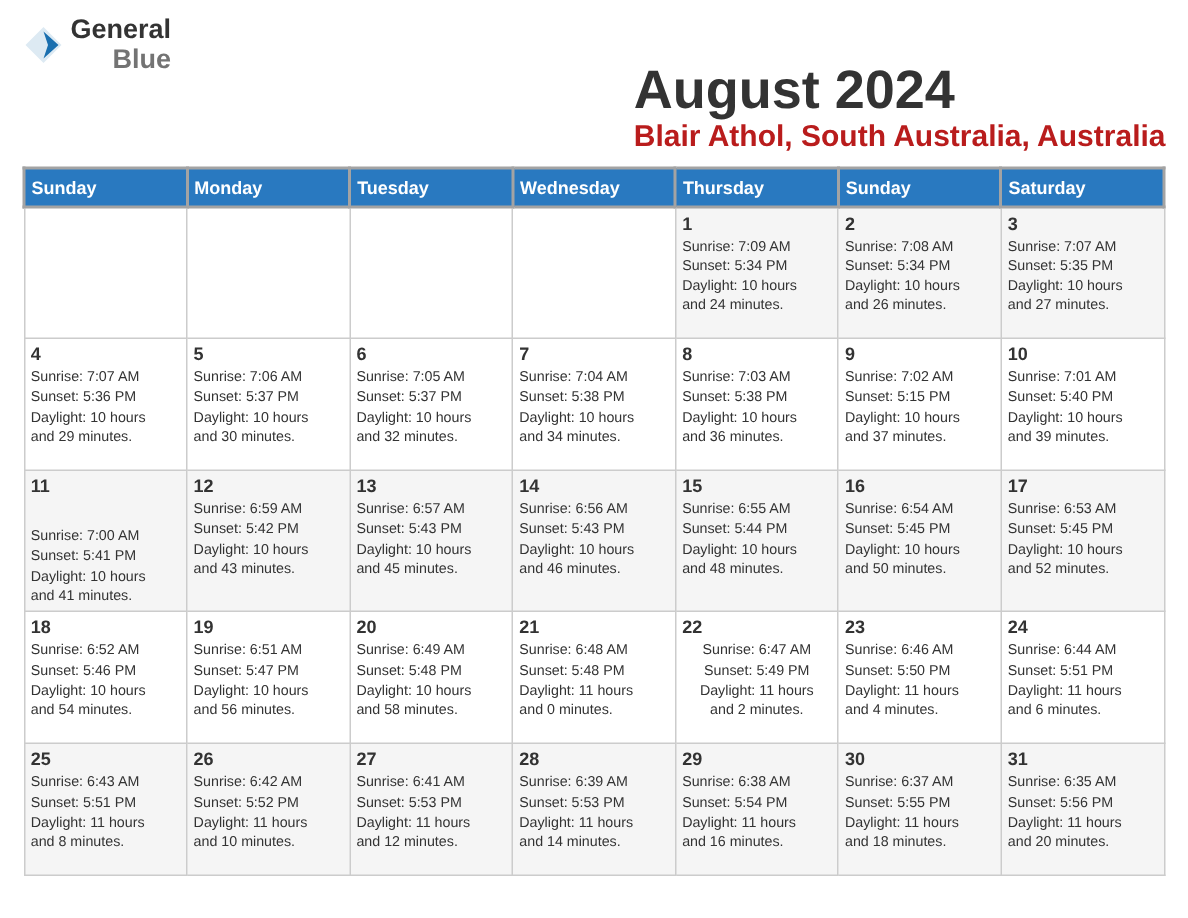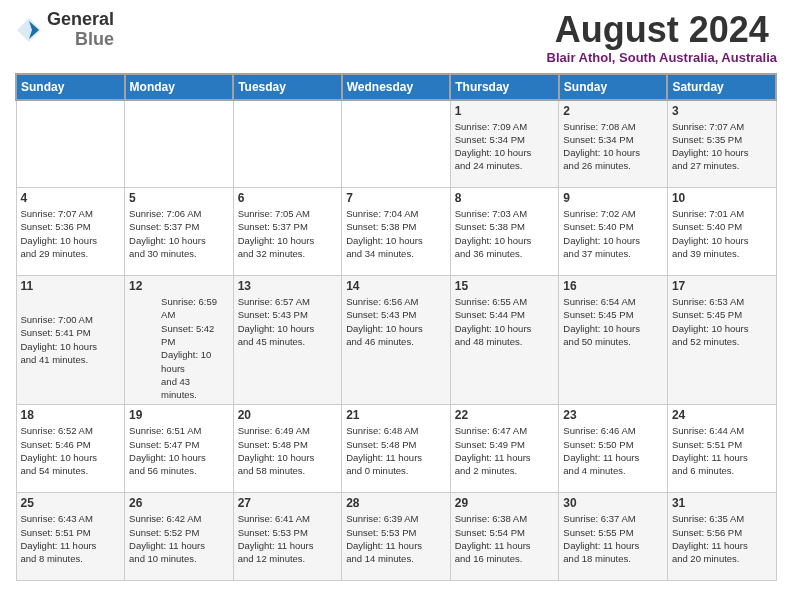--- a/index.html
+++ b/index.html
@@ -27,32 +27,33 @@
       font-weight: bold;
       line-height: 1.1;
     }
     .logo-general { color: #333; }
     .logo-blue { color: #737373; }
     .logo-icon {
       width: 28px;
       height: 28px;
     }
     .title-block {
-      text-align: center;
+      text-align: left;
+      margin-top: 30px;
     }
     .month-year {
       font-size: 36px;
       font-weight: bold;
       color: #333;
       line-height: 1.1;
     }
     .location {
-      font-size: 13px;
-      font-weight: bold;
-      color: #701a75;
+      font-size: 20px;
+      font-weight: bold;
+      color: #b91c1c;
     }
     table {
       width: 100%;
       border-collapse: collapse;
       table-layout: fixed;
     }
     thead th {
       background-color: #2979c0;
       color: #fff;
       font-size: 12px;
@@ -181,21 +182,21 @@
         <td>
           <span class="day-number">8</span>
           <div class="cell-content" style="white-space: pre-line;">Sunrise: 7:03 AM
 Sunset: 5:38 PM
 Daylight: 10 hours
 and 36 minutes.</div>
         </td>
         <td>
           <span class="day-number">9</span>
           <div class="cell-content" style="white-space: pre-line;">Sunrise: 7:02 AM
-Sunset: 5:40 PM
+Sunset: 5:15 PM
 Daylight: 10 hours
 and 37 minutes.</div>
         </td>
         <td>
           <span class="day-number">10</span>
           <div class="cell-content" style="white-space: pre-line;">Sunrise: 7:01 AM
 Sunset: 5:40 PM
 Daylight: 10 hours
 and 39 minutes.</div>
         </td>
@@ -203,21 +204,21 @@
       <tr>
         <td>
           <span class="day-number">11</span>
           <div class="cell-content" style="white-space: pre-line; margin-top: 20px;">Sunrise: 7:00 AM
 Sunset: 5:41 PM
 Daylight: 10 hours
 and 41 minutes.</div>
         </td>
         <td>
           <span class="day-number">12</span>
-          <div class="cell-content" style="white-space: pre-line; margin-left: 32px;">Sunrise: 6:59 AM
+          <div class="cell-content" style="white-space: pre-line;">Sunrise: 6:59 AM
 Sunset: 5:42 PM
 Daylight: 10 hours
 and 43 minutes.</div>
         </td>
         <td>
           <span class="day-number">13</span>
           <div class="cell-content" style="white-space: pre-line;">Sunrise: 6:57 AM
 Sunset: 5:43 PM
 Daylight: 10 hours
 and 45 minutes.</div>
@@ -275,21 +276,21 @@
         </td>
         <td>
           <span class="day-number">21</span>
           <div class="cell-content" style="white-space: pre-line;">Sunrise: 6:48 AM
 Sunset: 5:48 PM
 Daylight: 11 hours
 and 0 minutes.</div>
         </td>
         <td>
           <span class="day-number">22</span>
-          <div class="cell-content" style="white-space: pre-line;">Sunrise: 6:47 AM
+          <div class="cell-content" style="white-space: pre-line; text-align: center;">Sunrise: 6:47 AM
 Sunset: 5:49 PM
 Daylight: 11 hours
 and 2 minutes.</div>
         </td>
         <td>
           <span class="day-number">23</span>
           <div class="cell-content" style="white-space: pre-line;">Sunrise: 6:46 AM
 Sunset: 5:50 PM
 Daylight: 11 hours
 and 4 minutes.</div>

